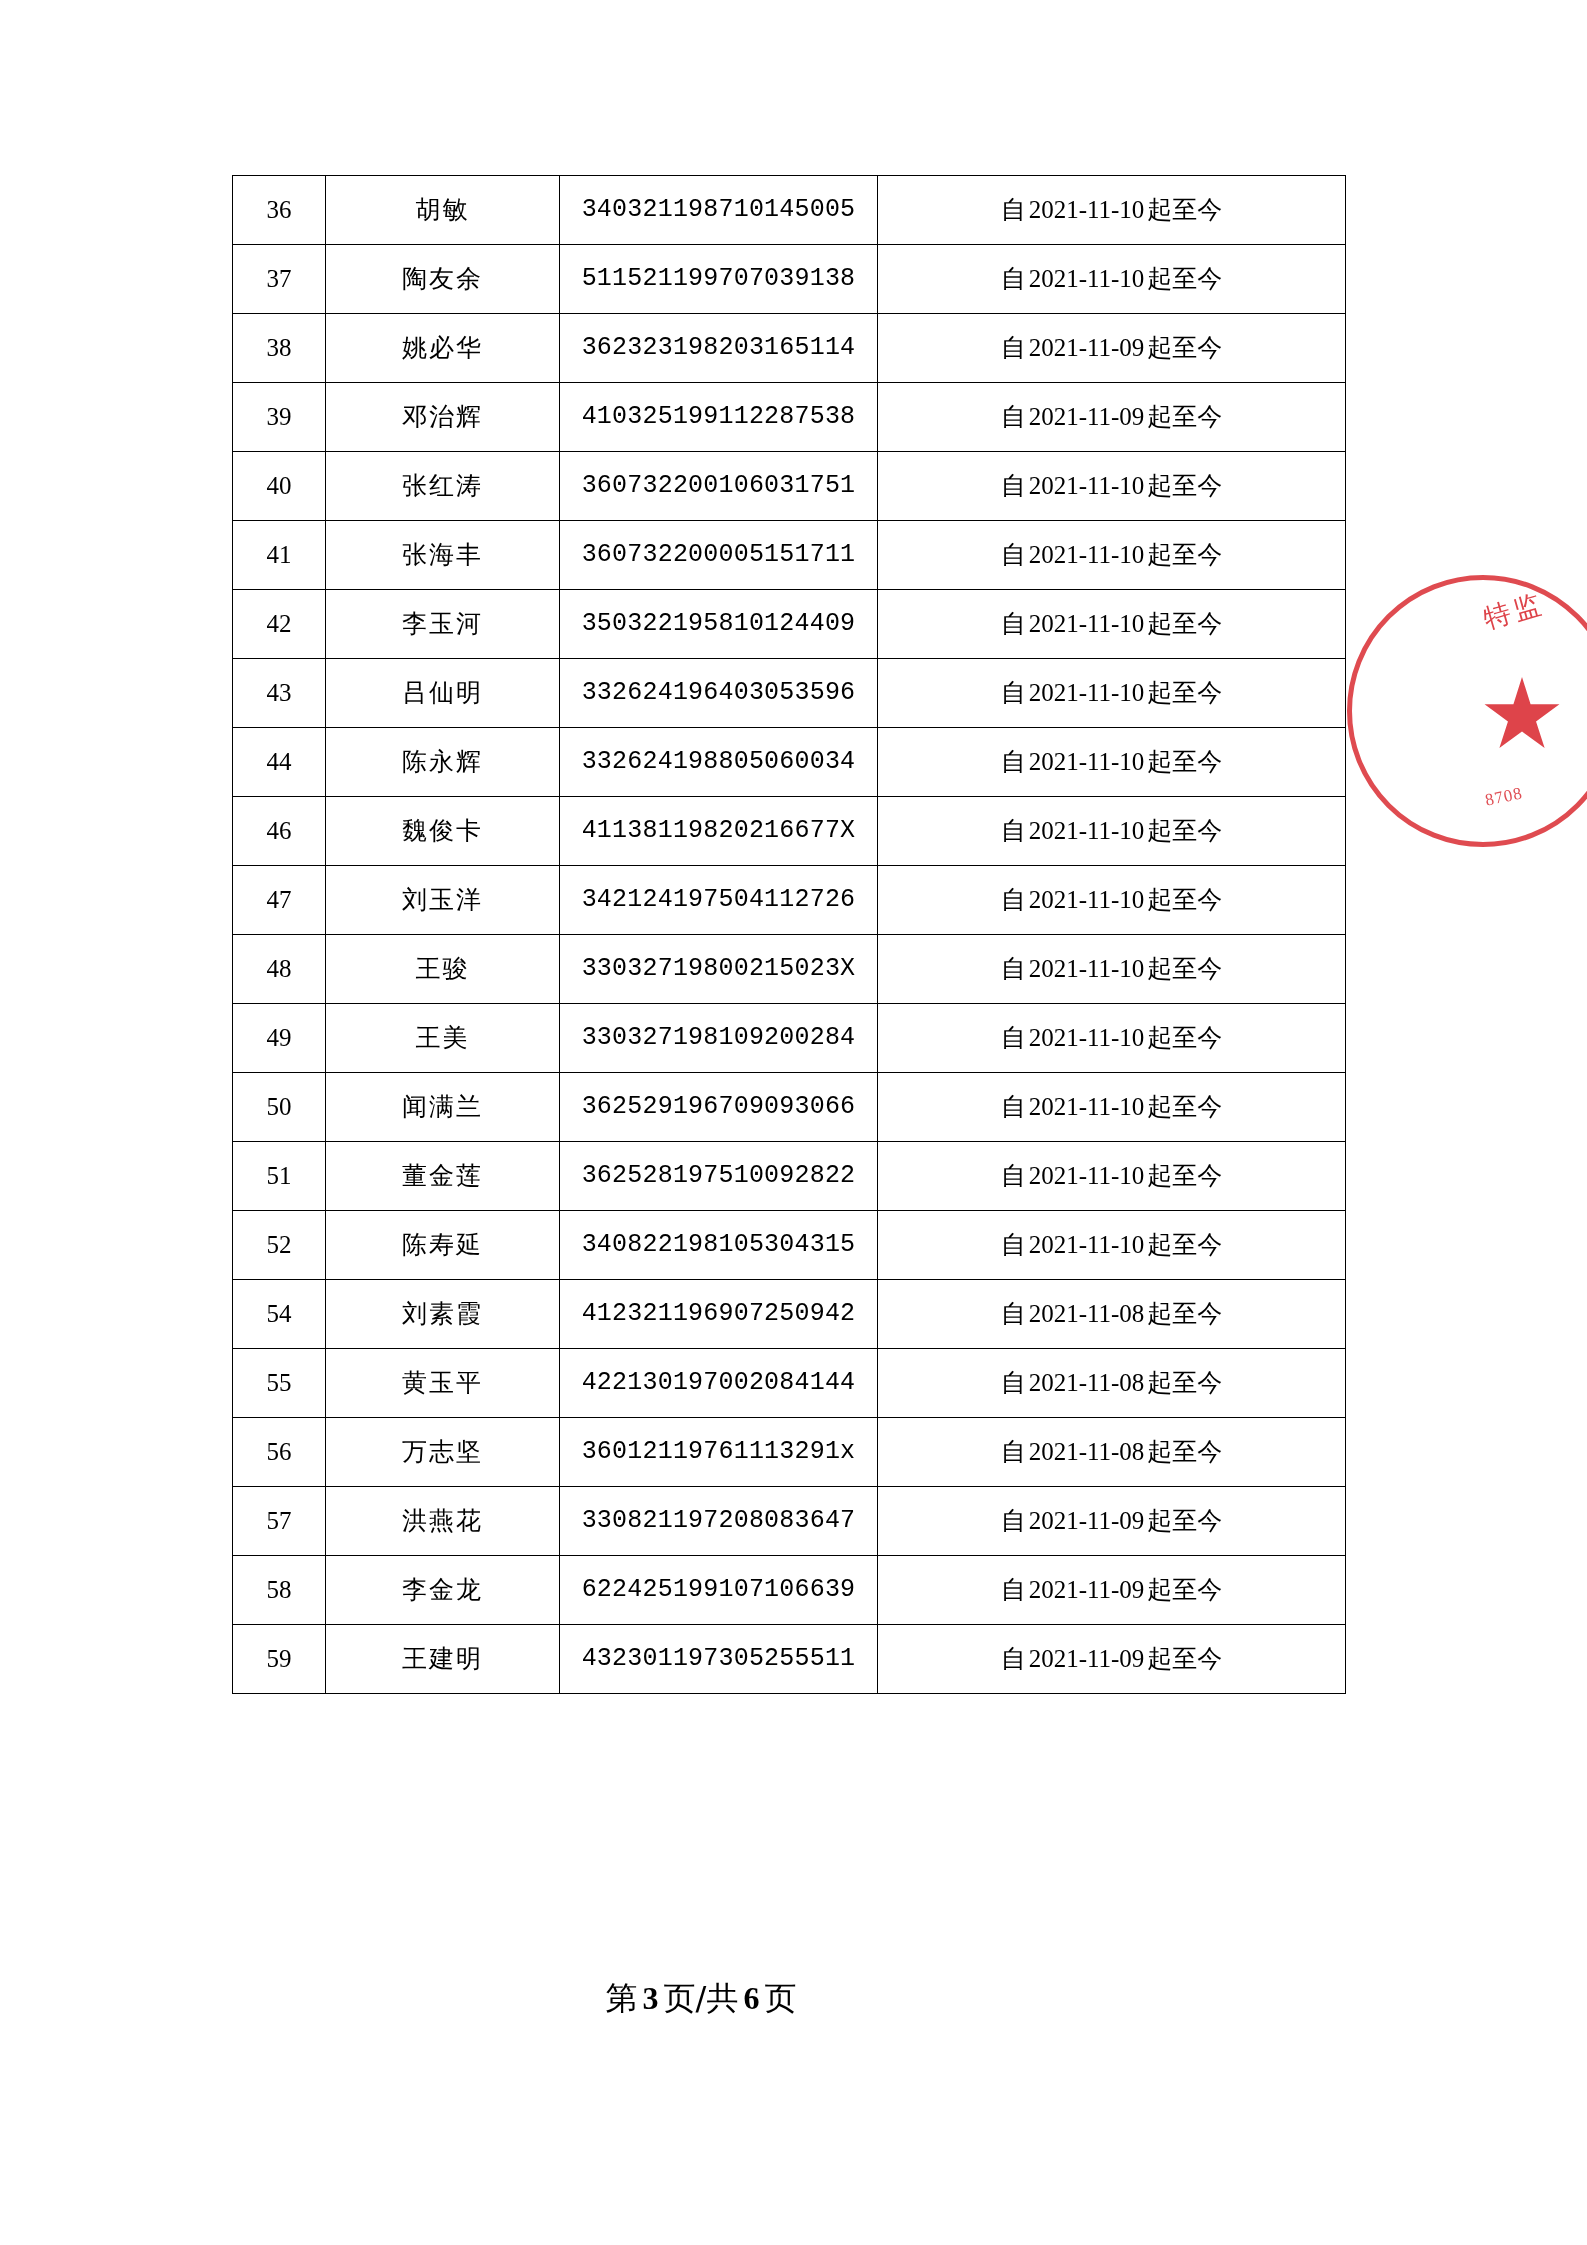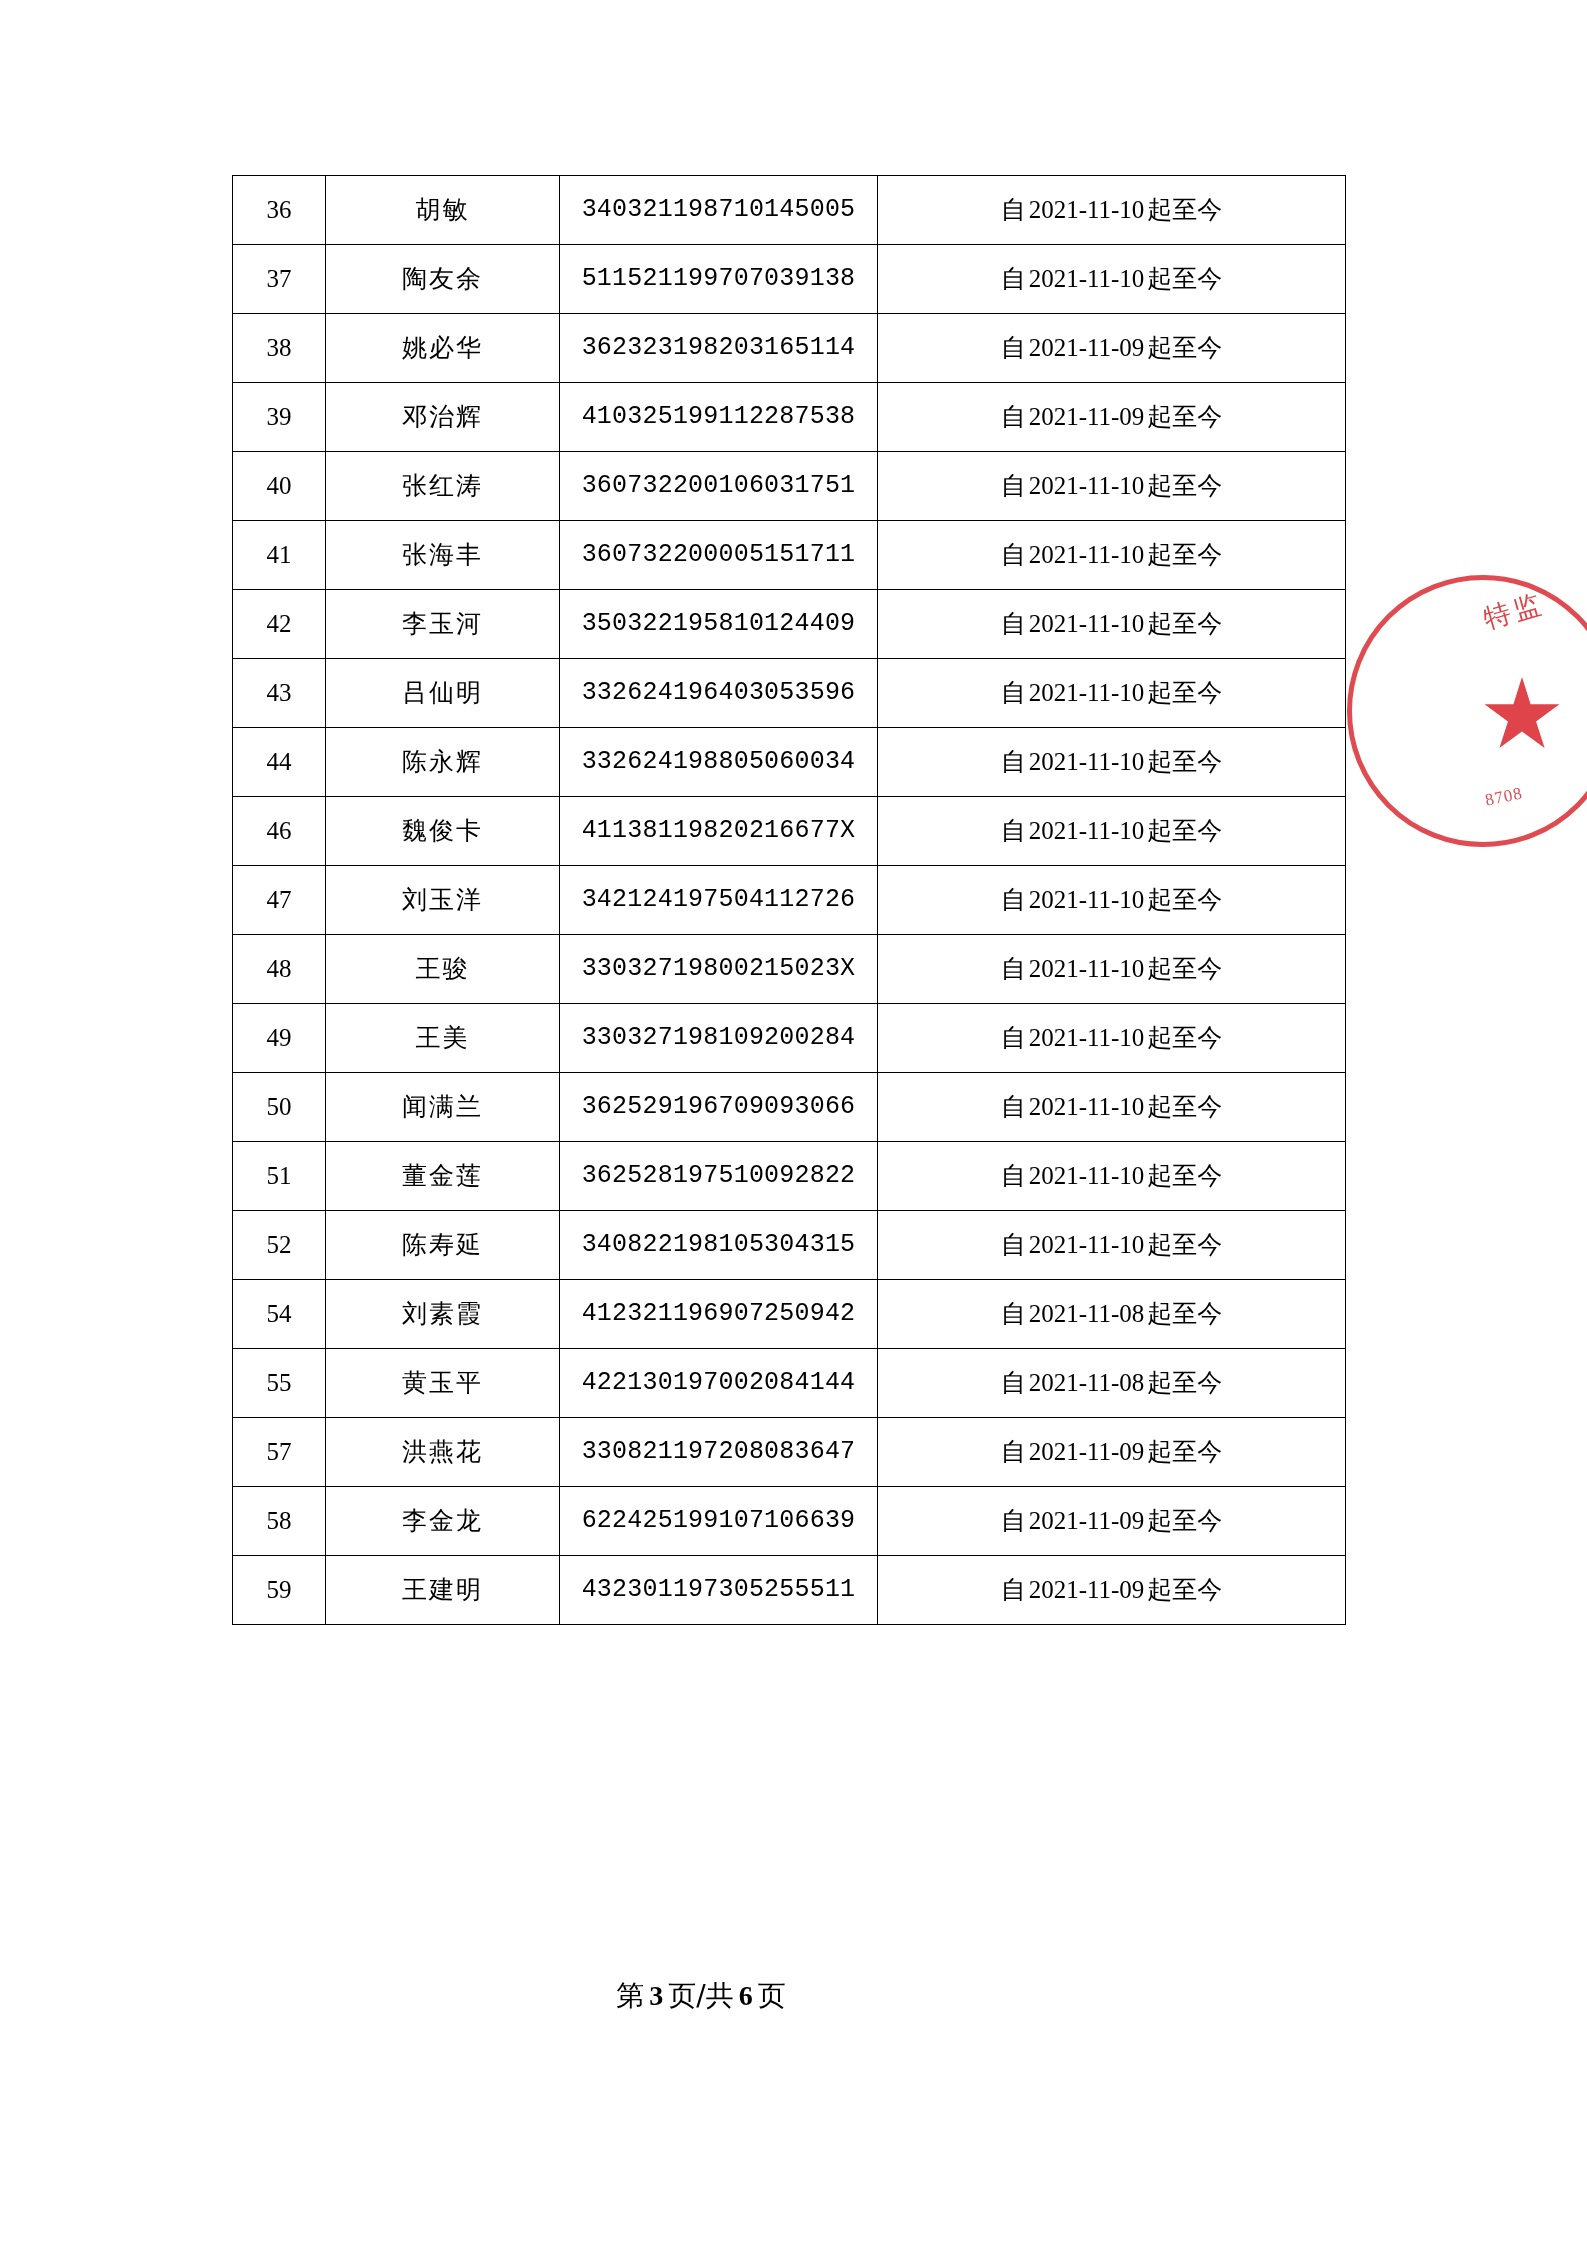--- a/index.html
+++ b/index.html
@@ -73,21 +73,21 @@
     padding: 0 3px;
     margin-top: 32px;
   }
 
   .page-footer {
     position: absolute;
     left: 0;
     top: 1977px;
     width: 1402px;
     text-align: center;
-    font-size: 28px;
+    font-size: 32px;
     font-family: "DejaVu Sans", "Liberation Sans", sans-serif;
   }
   .page-footer .num {
     font-family: "Liberation Serif", serif;
     font-weight: bold;
     padding: 0 5px;
   }
 
   
   .seal {
@@ -256,20 +256,26 @@
           <td class="cell-id">412321196907250942</td>
           <td class="cell-period"><span>自</span><span class="date">2021-11-08</span><span>起至今</span></td>
         </tr>
         <tr>
           <td class="cell-index">55</td>
           <td class="cell-name">黄玉平</td>
           <td class="cell-id">422130197002084144</td>
           <td class="cell-period"><span>自</span><span class="date">2021-11-08</span><span>起至今</span></td>
         </tr>
         <tr>
+          <td class="cell-index">56</td>
+          <td class="cell-name">万志坚</td>
+          <td class="cell-id">36012119761113291x</td>
+          <td class="cell-period"><span>自</span><span class="date">2021-11-08</span><span>起至今</span></td>
+        </tr>
+        <tr>
           <td class="cell-index">57</td>
           <td class="cell-name">洪燕花</td>
           <td class="cell-id">330821197208083647</td>
           <td class="cell-period"><span>自</span><span class="date">2021-11-09</span><span>起至今</span></td>
         </tr>
         <tr>
           <td class="cell-index">58</td>
           <td class="cell-name">李金龙</td>
           <td class="cell-id">622425199107106639</td>
           <td class="cell-period"><span>自</span><span class="date">2021-11-09</span><span>起至今</span></td>

